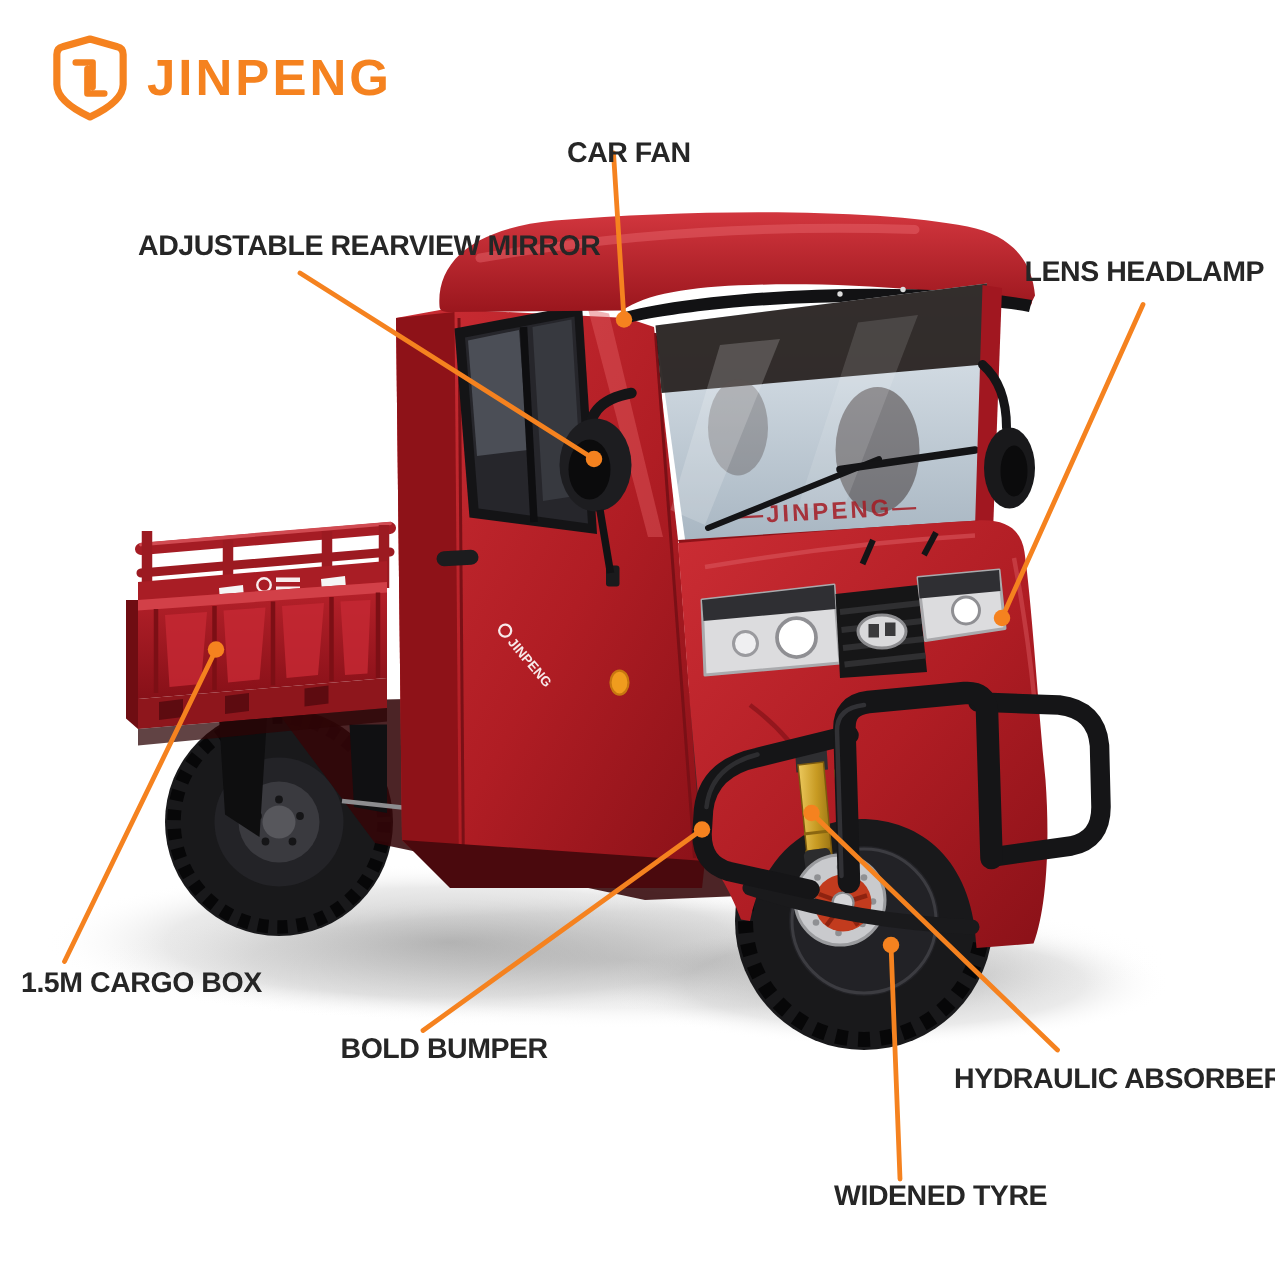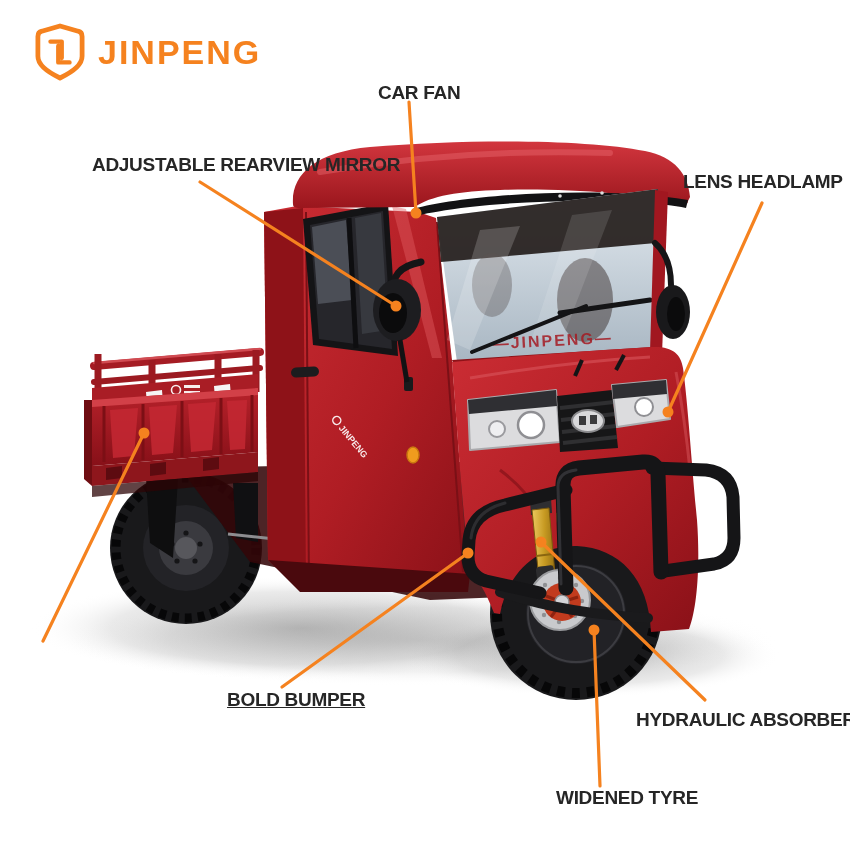--- a/index.html
+++ b/index.html
@@ -13,25 +13,25 @@
   
   .brand{position:absolute;left:34px;top:22px;display:flex;align-items:center;gap:12px;}
   .brand .wordmark{
     color:var(--accent);font-size:34px;font-weight:800;letter-spacing:2px;line-height:60px;
   }
   
   .callout-label{
     position:absolute;color:var(--label);font-size:19px;font-weight:600;letter-spacing:-0.3px;
     white-space:nowrap;
   }
-  .cl-car-fan{left:378px;top:82px;}
+  .cl-car-fan{left:378px;top:92px;}
   .cl-mirror{left:92px;top:154px;}
   .cl-headlamp{left:683px;top:171px;}
   .cl-cargo{left:14px;top:645px;}
-  .cl-bumper{left:227px;top:689px;text-decoration:underline;}
+  .cl-bumper{left:227px;top:689px;}
   .cl-absorber{left:636px;top:709px;}
   .cl-tyre{left:556px;top:787px;}
 </style>
 </head>
 <body>
 
 <div class="stage">
 
   <svg id="scene" width="850" height="850" viewBox="0 0 850 850">
     <defs>
@@ -305,17 +305,18 @@
     <svg width="52" height="58" viewBox="0 0 60 66">
       <path d="M30,3 L51,9 Q55.5,10 55.5,15 L55.5,38 Q55.5,51 30,63 Q4.5,51 4.5,38 L4.5,15 Q4.5,10 9,9 Z" fill="none" stroke="var(--accent)" stroke-width="5.5" stroke-linejoin="round"></path>
       <path d="M19,21 L32,21 L32,40 M41,45 L28,45 L28,26" fill="none" stroke="var(--accent)" stroke-width="5" stroke-linecap="round" stroke-linejoin="round"></path>
     </svg>
     <span class="wordmark">JINPENG</span>
   </div>
 
   <div class="callout-label cl-car-fan">CAR FAN</div>
   <div class="callout-label cl-headlamp">LENS HEADLAMP</div>
   <div class="callout-label cl-mirror">ADJUSTABLE REARVIEW MIRROR</div>
+  <div class="callout-label cl-cargo">1.5M CARGO BOX</div>
   <div class="callout-label cl-bumper">BOLD BUMPER</div>
   <div class="callout-label cl-absorber">HYDRAULIC ABSORBER</div>
   <div class="callout-label cl-tyre">WIDENED TYRE</div>
 
 </div>
 
 </body></html>

